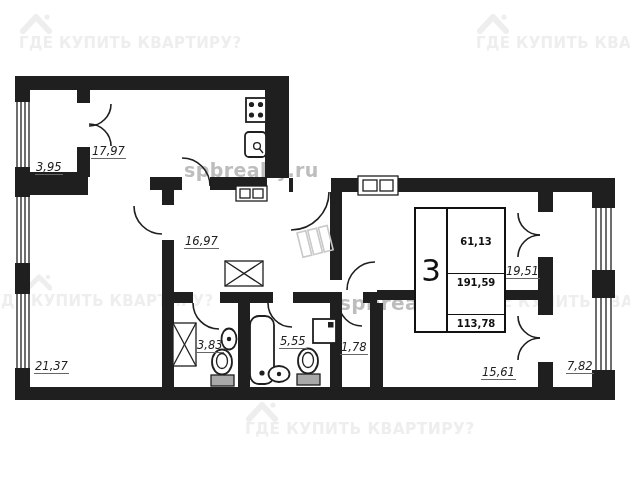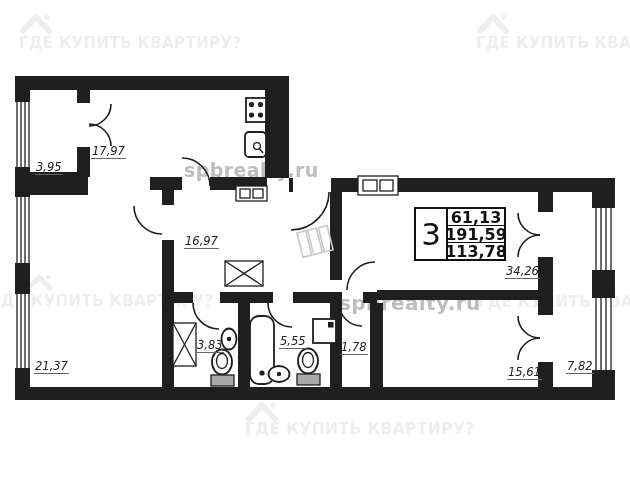--- a/index.html
+++ b/index.html
@@ -30,21 +30,21 @@
               border-bottom:1px solid var(--underline);line-height:1.15;
               padding:0 1px 0 1px;white-space:nowrap;font-style:italic;}
 
   
   .info-table{position:absolute;left:414px;top:207px;display:flex;
               border:2px solid #111;background:#fff;}
   .info-rooms{width:30px;display:flex;align-items:center;justify-content:center;
               font-size:31px;color:#111;border-right:2px solid #111;}
   .info-col{display:flex;flex-direction:column;width:56px;}
   .info-row{height:16px;display:flex;align-items:center;justify-content:center;
-            font-size:16px;font-weight:600;color:#111;border-top:1.5px solid #111;}
+            font-size:10px;font-weight:600;color:#111;border-top:1.5px solid #111;margin-top:24px;}
   .info-row:first-child{border-top:none;}
 </style>
 </head>
 <body>
 
 <div id="screen">
 
   <svg class="wm-icon" style="left:20px;top:11px" width="32" height="24">
     <path d="M3 20 L16 6 L29 20" fill="none" stroke="#eeeeee" stroke-width="6" stroke-linecap="round" stroke-linejoin="round"></path>
     <circle cx="27" cy="6" r="2.6" fill="#eeeeee"></circle>
@@ -252,26 +252,26 @@
     </g>
     <g>
       <rect class="fix" x="313" y="319" width="23" height="24"></rect>
       <rect x="328" y="322" width="5.5" height="5.5" fill="#1f1f1f"></rect>
     </g>
   </svg>
 
   <div class="room-label" style="left:35px;top:161px">3,95</div>
   <div class="room-label" style="left:91px;top:145px">17,97</div>
   <div class="room-label" style="left:184px;top:235px">16,97</div>
-  <div class="room-label" style="left:505px;top:265px">34,26</div>
+  <div class="room-label" style="left:505px;top:265px">19,51</div>
   <div class="room-label" style="left:34px;top:360px">21,37</div>
   <div class="room-label" style="left:196px;top:339px">3,83</div>
   <div class="room-label" style="left:279px;top:335px">5,55</div>
   <div class="room-label" style="left:340px;top:341px">1,78</div>
-  <div class="room-label" style="left:507px;top:366px">15,61</div>
+  <div class="room-label" style="left:481px;top:366px">15,61</div>
   <div class="room-label" style="left:566px;top:360px">7,82</div>
 
   <div class="info-table">
     <div class="info-rooms">3</div>
     <div class="info-col">
       <div class="info-row">61,13</div>
       <div class="info-row">191,59</div>
       <div class="info-row">113,78</div>
     </div>
   </div>

